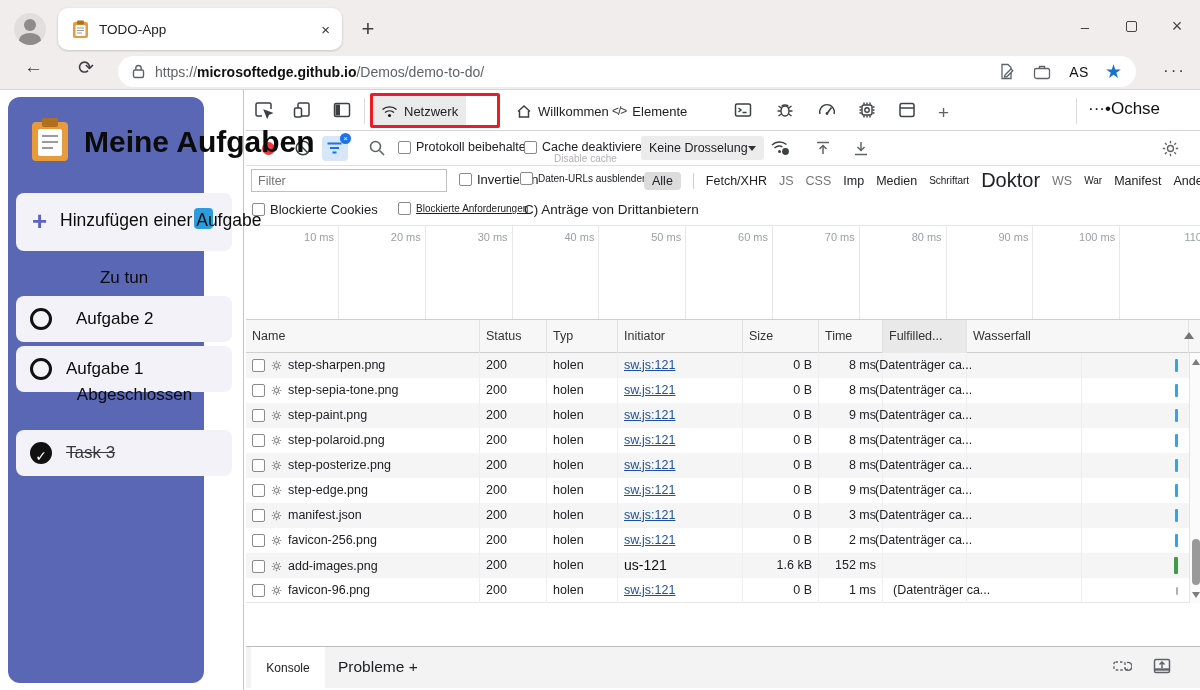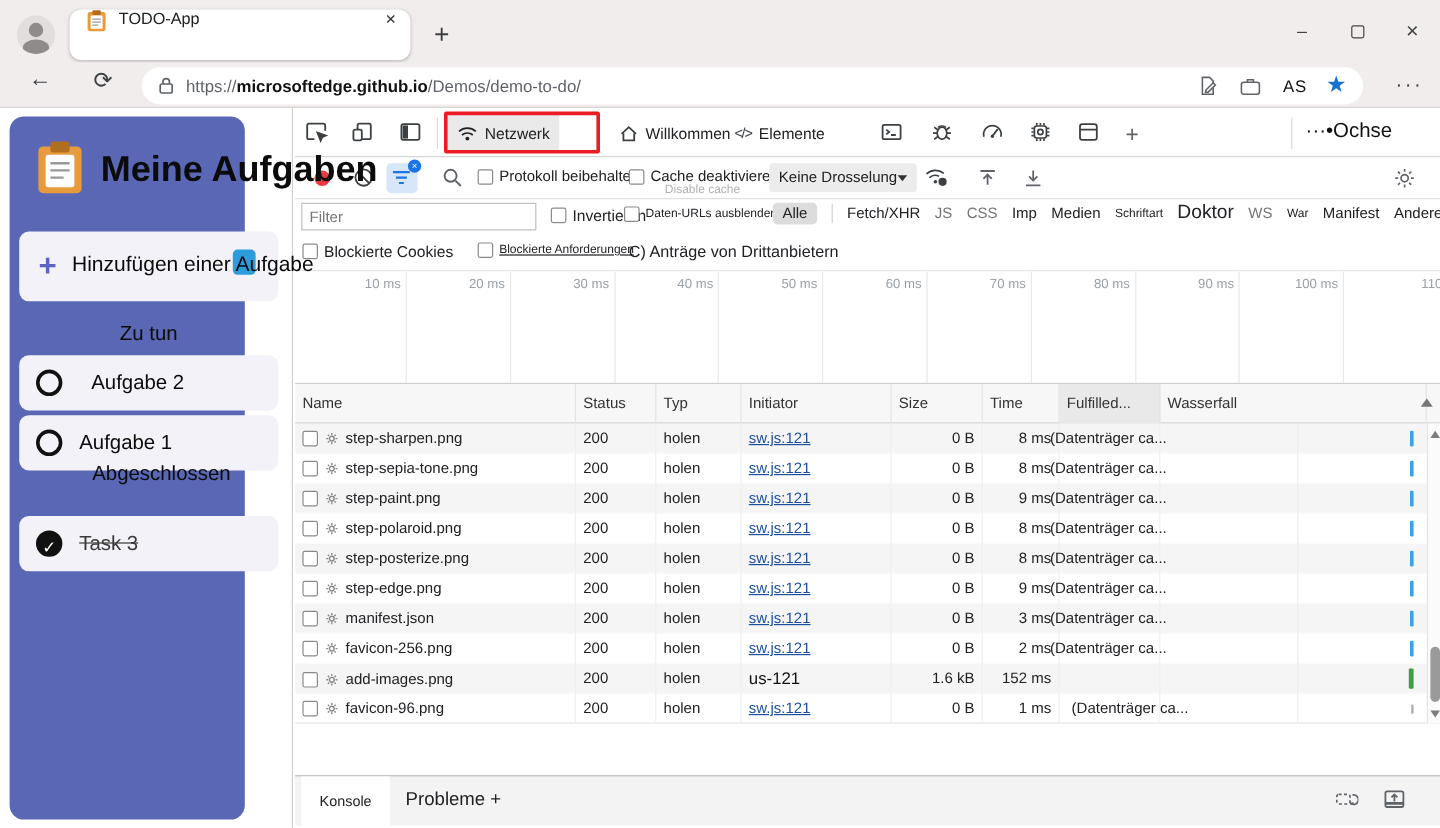--- a/index.html
+++ b/index.html
@@ -4,21 +4,21 @@
 <style>
   * { margin:0; padding:0; box-sizing:border-box; }
   html,body { width:1200px; height:690px; overflow:hidden; }
   body { font-family:"Liberation Sans","DejaVu Sans",sans-serif; background:#f2eded; position:relative; color:#202124; }
 
   
   .titlebar { position:absolute; left:0; top:0; width:1200px; height:52px; background:#f2eded; }
   .avatar { position:absolute; left:14px; top:13px; width:32px; height:32px; border-radius:50%; background:#e3dede; overflow:hidden; }
   .avatar .head { position:absolute; left:10px; top:6px; width:12px; height:12px; border-radius:50%; background:#8f8b8b; }
   .avatar .body { position:absolute; left:5px; top:20px; width:22px; height:14px; border-radius:50% 50% 0 0; background:#8f8b8b; }
-  .tab { position:absolute; left:58px; top:8px; width:284px; height:42px; background:#fff; border-radius:10px; box-shadow:0 1px 3px rgba(0,0,0,.18); display:flex; align-items:flex-start; padding:0 12px 0 14px; }
+  .tab { position:absolute; left:58px; top:8px; width:284px; height:42px; background:#fff; border-radius:10px; box-shadow:0 1px 3px rgba(0,0,0,.18); display:flex; align-items:center; padding:0 12px 0 14px; }
   .tab-title { font-size:13.5px; margin-left:10px; flex:1; }
   .tab-close { font-size:15px; color:#333; cursor:default; }
   .newtab { position:absolute; left:356px; top:16px; font-size:22px; color:#3c4043; width:24px; text-align:center; }
   .wincontrols { position:absolute; right:0; top:0; height:52px; display:flex; align-items:center; }
   .winbtn { width:46px; height:52px; display:flex; align-items:center; justify-content:center; color:#444; font-size:15px; }
   .winbtn .maxbox { width:11px; height:11px; border:1.3px solid #444; border-radius:2px; }
 
   .navbar { position:absolute; left:0; top:52px; width:1200px; height:38px; background:#f2eded; border-bottom:1px solid #d9d4d4; }
   .nav-ico { position:absolute; top:4px; font-size:19px; color:#3c4043; }
   .addrbar { position:absolute; left:118px; top:4px; width:1018px; height:31px; background:#fff; border-radius:16px; display:flex; align-items:center; padding:0 14px; }
@@ -58,21 +58,21 @@
   .caret-down { width:0; height:0; border-left:4px solid transparent; border-right:4px solid transparent; border-top:5px solid #333; }
 
   .dt-filterbar { top:76px; height:30px; font-size:13px; }
   .filter-input { position:absolute; left:5px; top:3px; width:196px; height:23px; border:1px solid #c0c0c0; background:#fff; font-size:12.5px; color:#757575; padding:4px 6px; font-family:inherit; }
   .fb-item { position:absolute; top:6px; display:flex; align-items:center; gap:5px; white-space:nowrap; }
   .chips { position:absolute; left:398px; top:3px; display:flex; align-items:center; gap:12px; white-space:nowrap; }
   .chip { font-size:12.5px; color:#202124; }
   .chip.selected { background:#dcdcdc; border-radius:4px; padding:2px 8px; }
   .chip.muted { color:#757575; }
   .chip.small { font-size:10px; }
-  .chip.large { font-size:16px; }
+  .chip.large { font-size:20px; }
   .chip-sep { width:1px; height:16px; background:#d0d0d0; }
 
   .dt-filter2 { top:106px; height:30px; border-bottom:1px solid #e6e6e6; font-size:13px; }
   .f2-small { font-size:10px;text-decoration:underline; }
   .f2-text { position:absolute; left:278px; top:6px; font-size:13.5px; white-space:nowrap; }
 
   .dt-overview { top:136px; height:94px; border-bottom:1px solid #cfcfcf; overflow:hidden; }
   .gridline { position:absolute; top:0; bottom:0; width:1px; background:#e8e8e8; }
   .tick-label { position:absolute; top:5px; width:86px; text-align:right; font-size:11px; color:#9aa0a6; }
 

